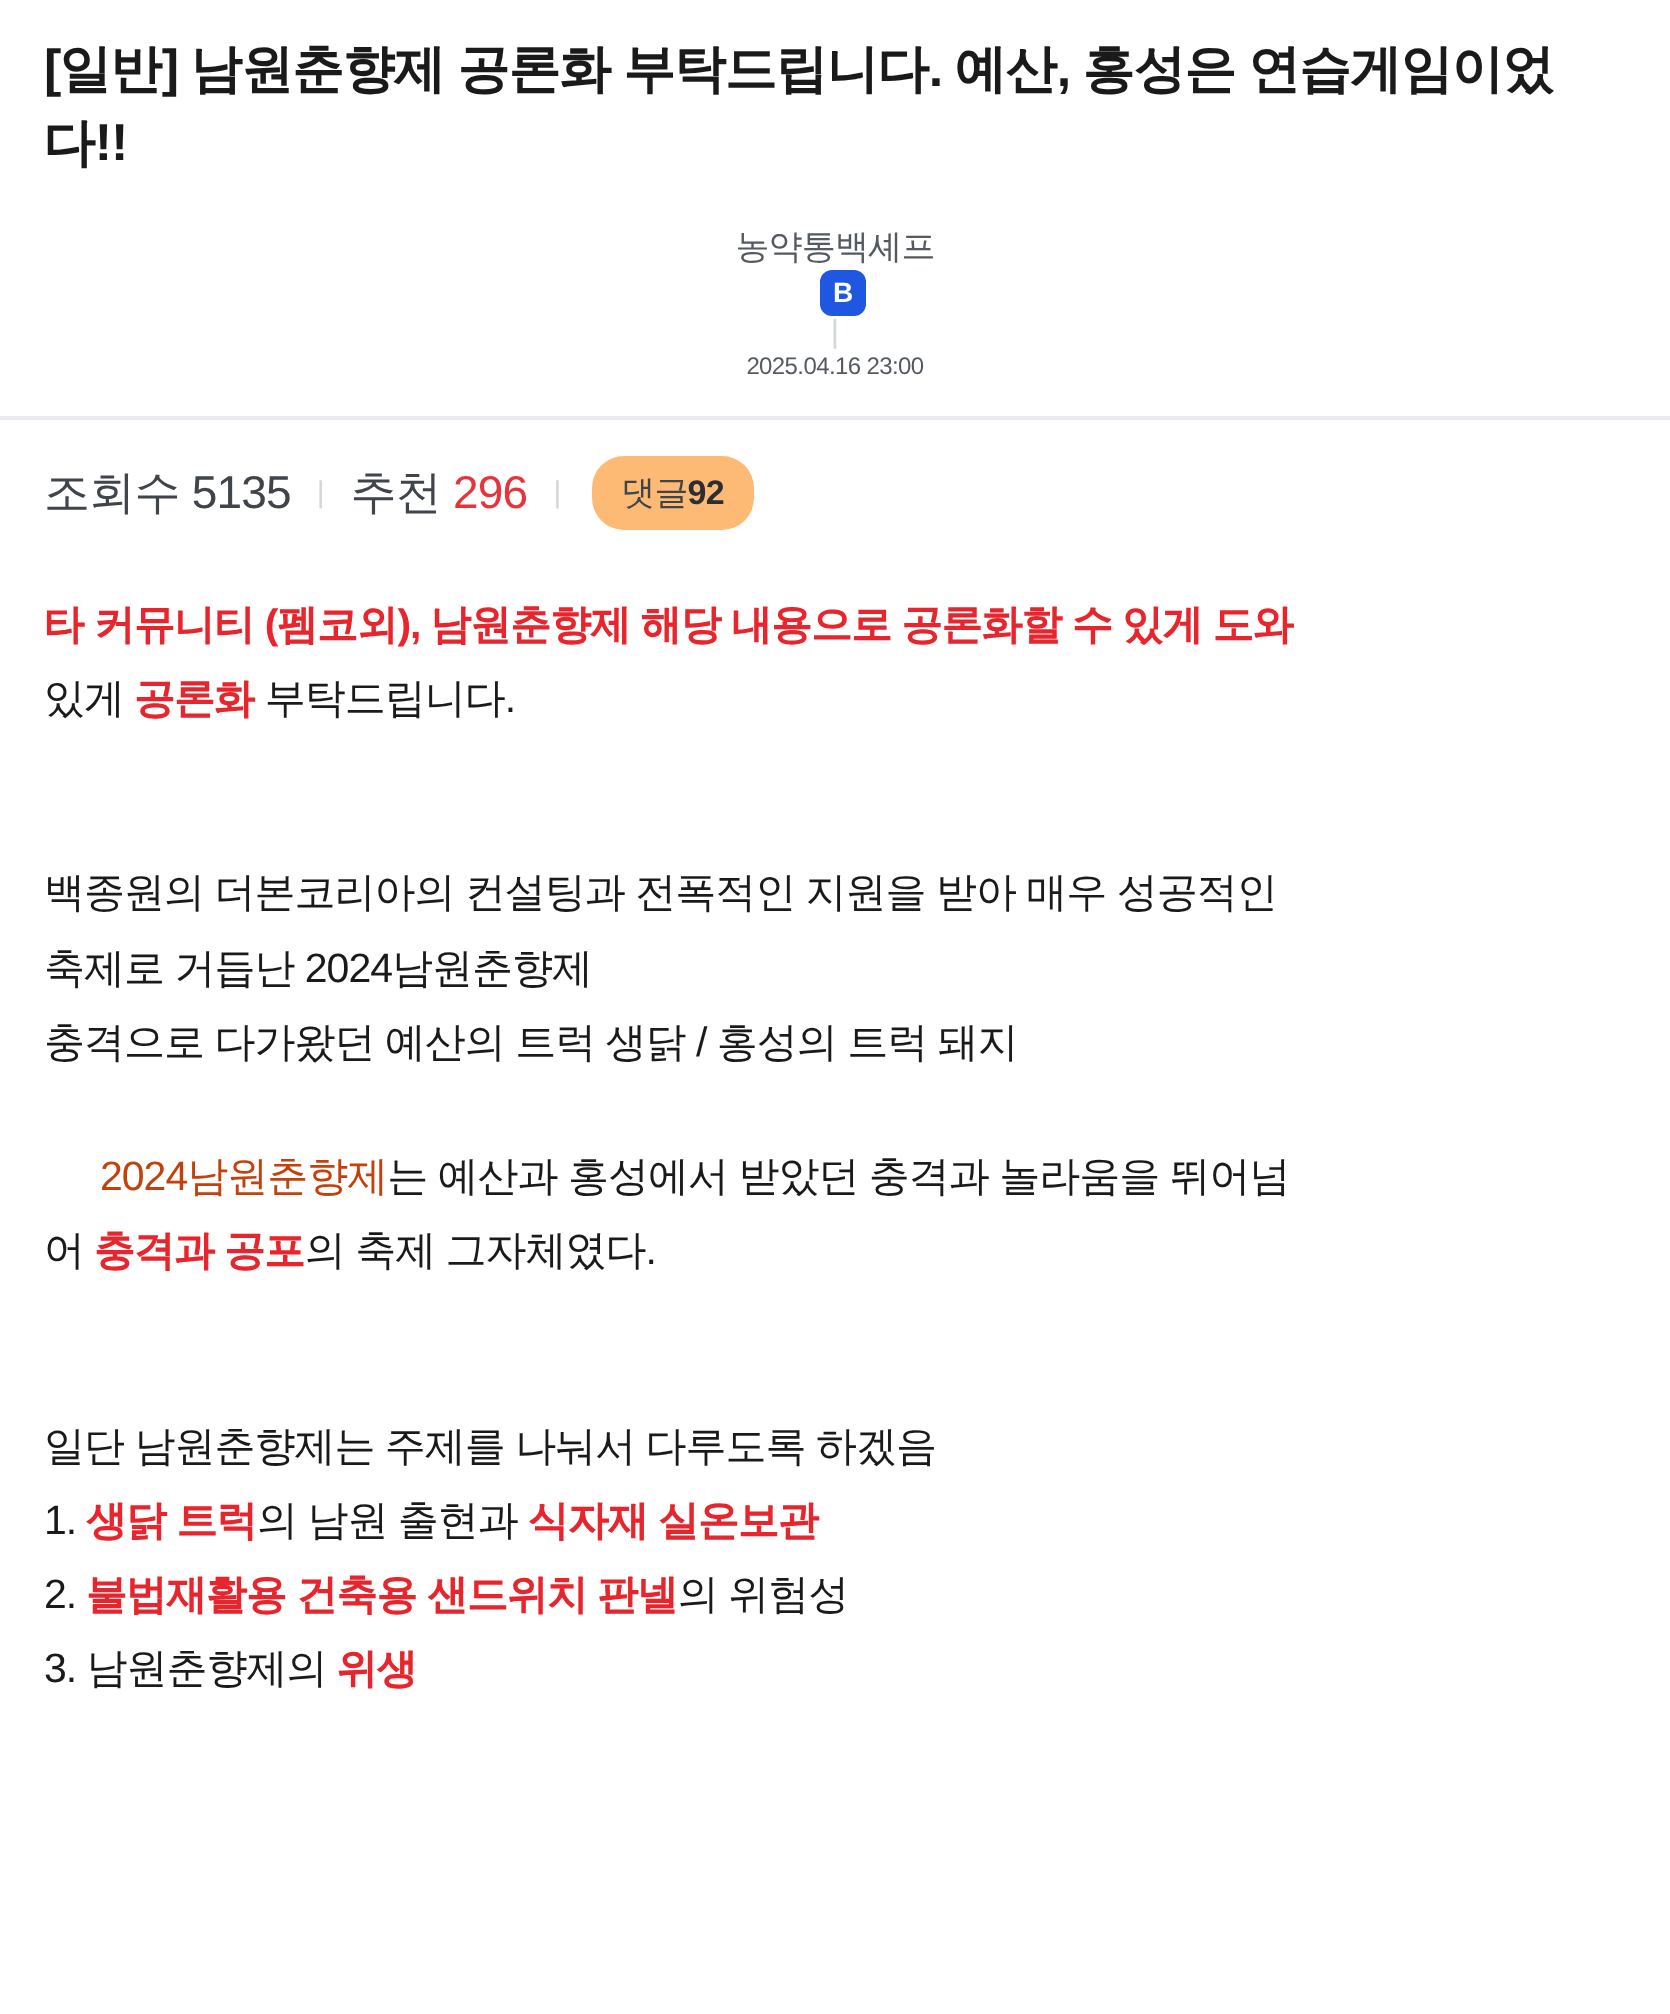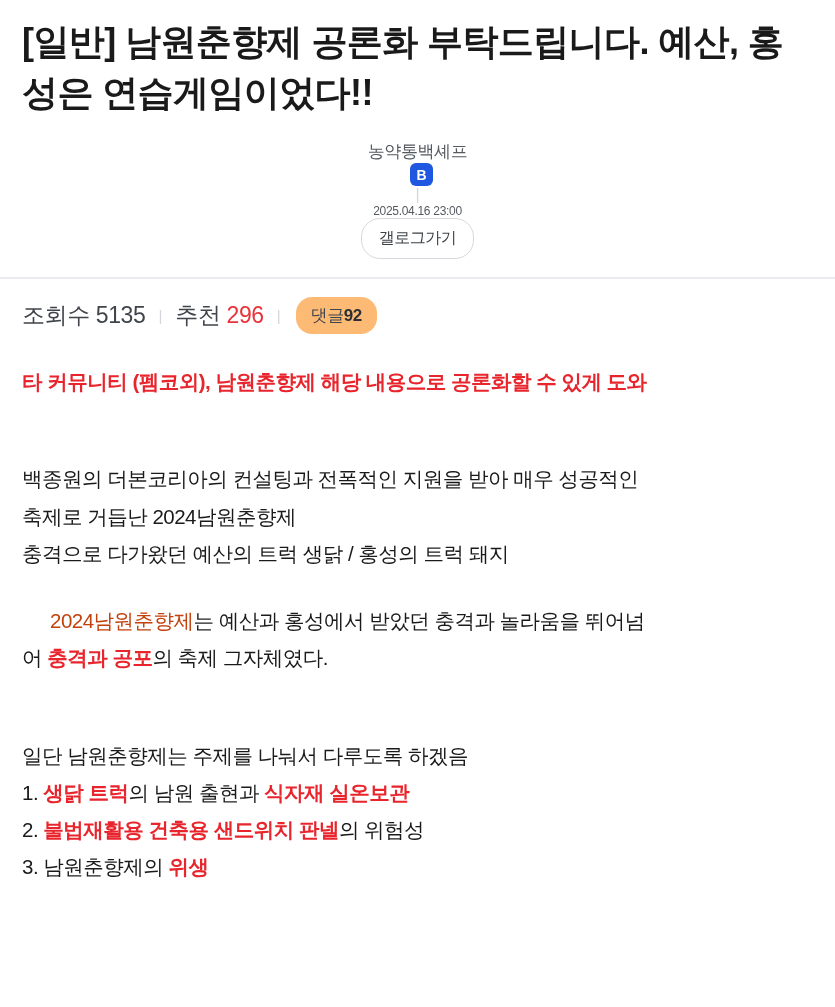--- a/index.html
+++ b/index.html
@@ -15,21 +15,21 @@
     -webkit-font-smoothing: antialiased;
   }
   .page {
     width: 835px;
     box-sizing: border-box;
     padding: 0 22px;
   }
 
   
   .post-title {
-    font-size: 36px;
+    font-size: 26px;
     line-height: 1.42;
     font-weight: bold;
     letter-spacing: -0.6px;
     color: #1a1a1a;
     margin: 16px 0 0 0;
     padding: 0 4px 0 0;
   }
 
   
   .meta-row {
@@ -159,21 +159,20 @@
 <div class="page">
 
   <h1 class="post-title">[일반] 남원춘향제 공론화 부탁드립니다. 예산, 홍성은 연습게임이었다!!</h1>
 
   <div class="meta-row">
     <span class="author-name">농약통백셰프</span>
     <span class="badge-b">B</span>
     <span class="meta-sep">|</span>
     <span class="post-date">2025.04.16 23:00</span>
     <span class="spacer"></span>
-    <button class="gallery-btn">갤로그가기</button>
   </div>
 
   <div class="divider"></div>
 
   <div class="stats-row">
     <span class="stat views">
       <span>조회수</span>
       <span class="num">5135</span>
     </span>
     <span class="stat-sep">|</span>
@@ -186,20 +185,23 @@
       <span>댓글</span><span class="num">92</span>
     </button>
   </div>
 
   <div class="post-body">
 
     <p>
       <span class="rb">타 커뮤니티 (펨코외), 남원춘향제 해당 내용으로 공론화할 수 있게 도와</span>
     </p>
 
+    <p>
+      <span>있게 </span><span class="rb">공론화</span><span> 부탁드립니다.</span>
+    </p>
 
     <p class="blank"></p>
     <p class="blank"></p>
 
     <p>
       <span>백종원의 더본코리아의 컨설팅과 전폭적인 지원을 받아 매우 성공적인</span>
     </p>
     <p>
       <span>축제로 거듭난 2024남원춘향제</span>
     </p>

